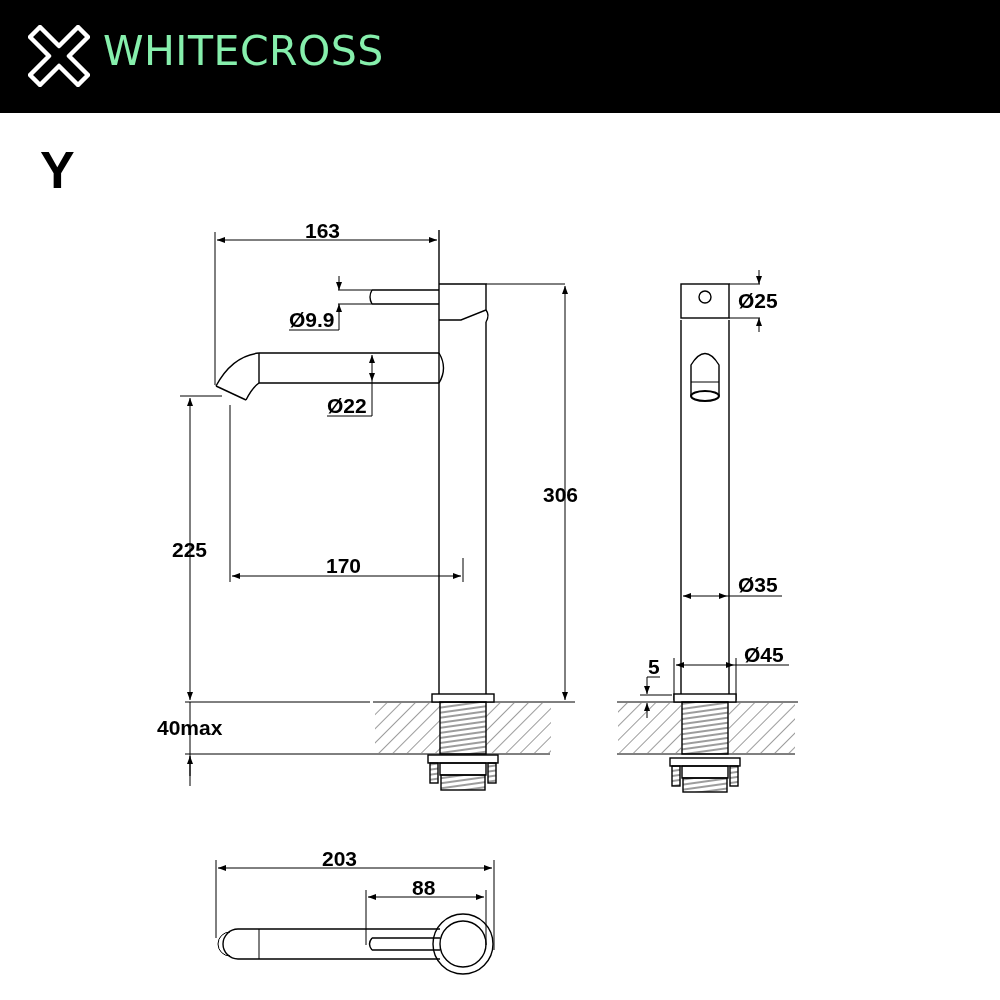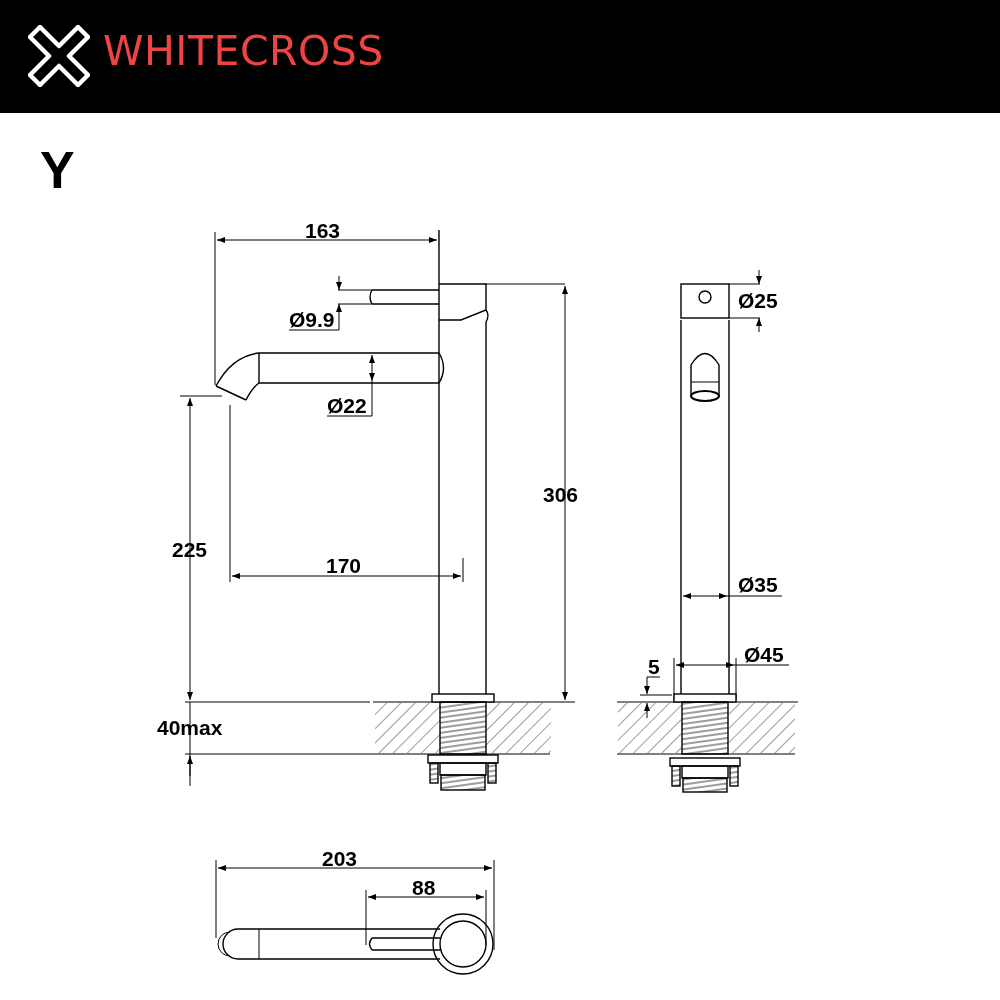--- a/index.html
+++ b/index.html
@@ -1,18 +1,18 @@
 <!DOCTYPE html>
 <html><head>
 <meta charset="utf-8">
 <style>
   html, body { margin:0; padding:0; background:#ffffff; }
   body { width:1000px; height:1000px; position:relative; overflow:hidden; font-family:"Liberation Sans", sans-serif; }
   .header { position:absolute; left:0; top:0; width:1000px; height:113px; background:#000; }
-  .brand-text { position:absolute; left:103px; top:27px; color:#ef4444; font-family:"DejaVu Sans", sans-serif; font-size:41px; letter-spacing:0.5px; font-weight:normal;text-align:right; }
+  .brand-text { position:absolute; left:103px; top:27px; color:#86efac; font-family:"DejaVu Sans", sans-serif; font-size:41px; letter-spacing:0.5px; font-weight:normal;text-align:right; }
   .logo { position:absolute; left:28px; top:25px; width:62px; height:62px; }
   .variant { position:absolute; left:40px; top:140px; font-size:52px; font-weight:bold; color:#000; font-family:"Liberation Sans", sans-serif; }
   svg.drawing { position:absolute; left:0; top:0; }
   .dim { font-family:"Liberation Sans", sans-serif; font-weight:bold; font-size:21px; fill:#000; }
 </style>
 </head>
 <body>
 
 <div class="header">
   <svg class="logo" viewBox="0 0 62 62">

